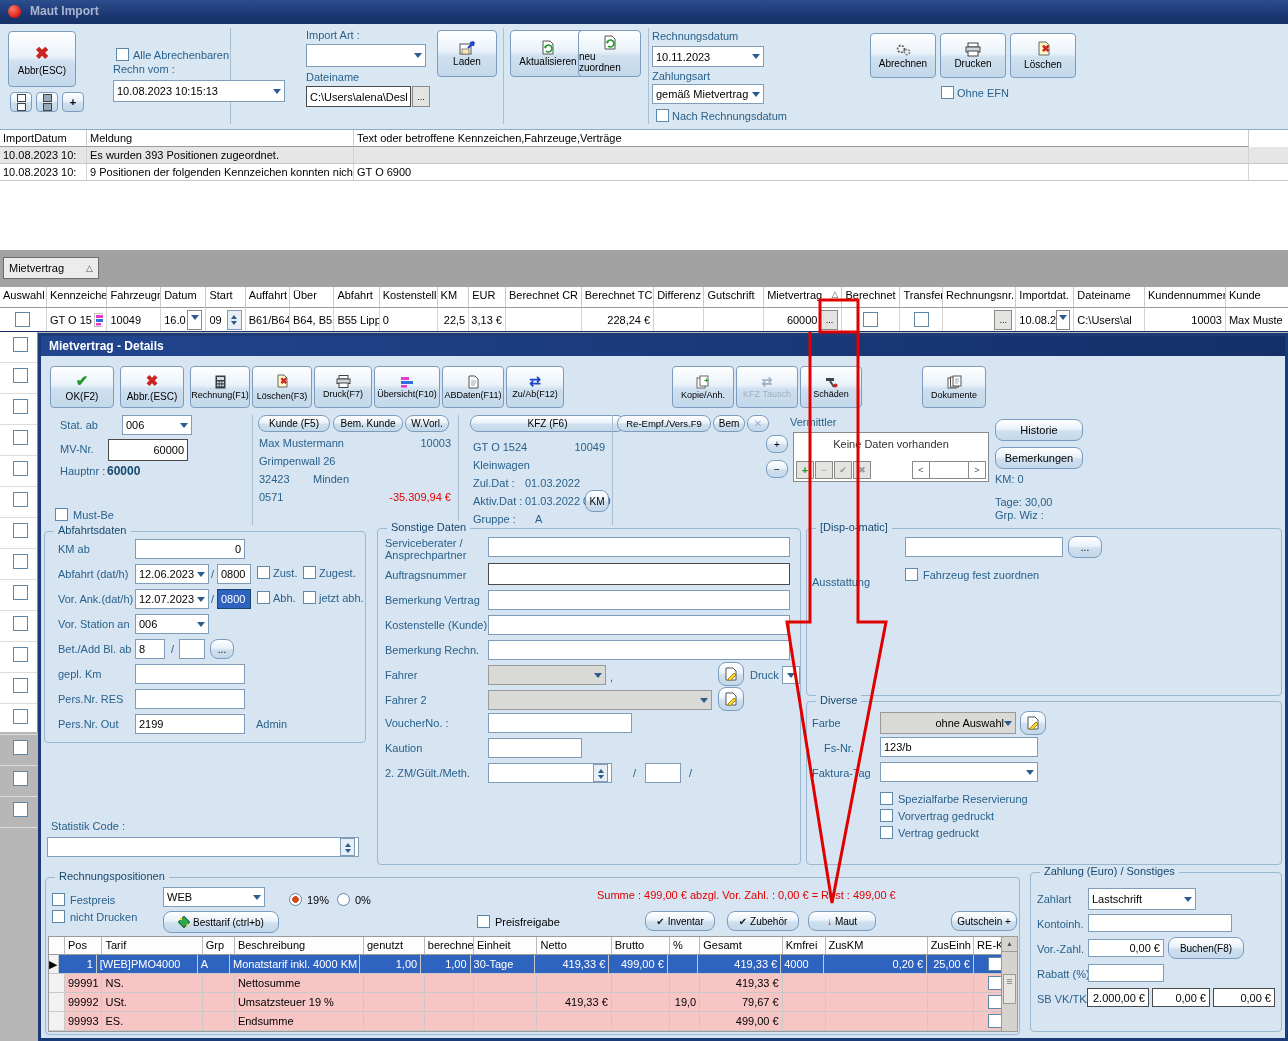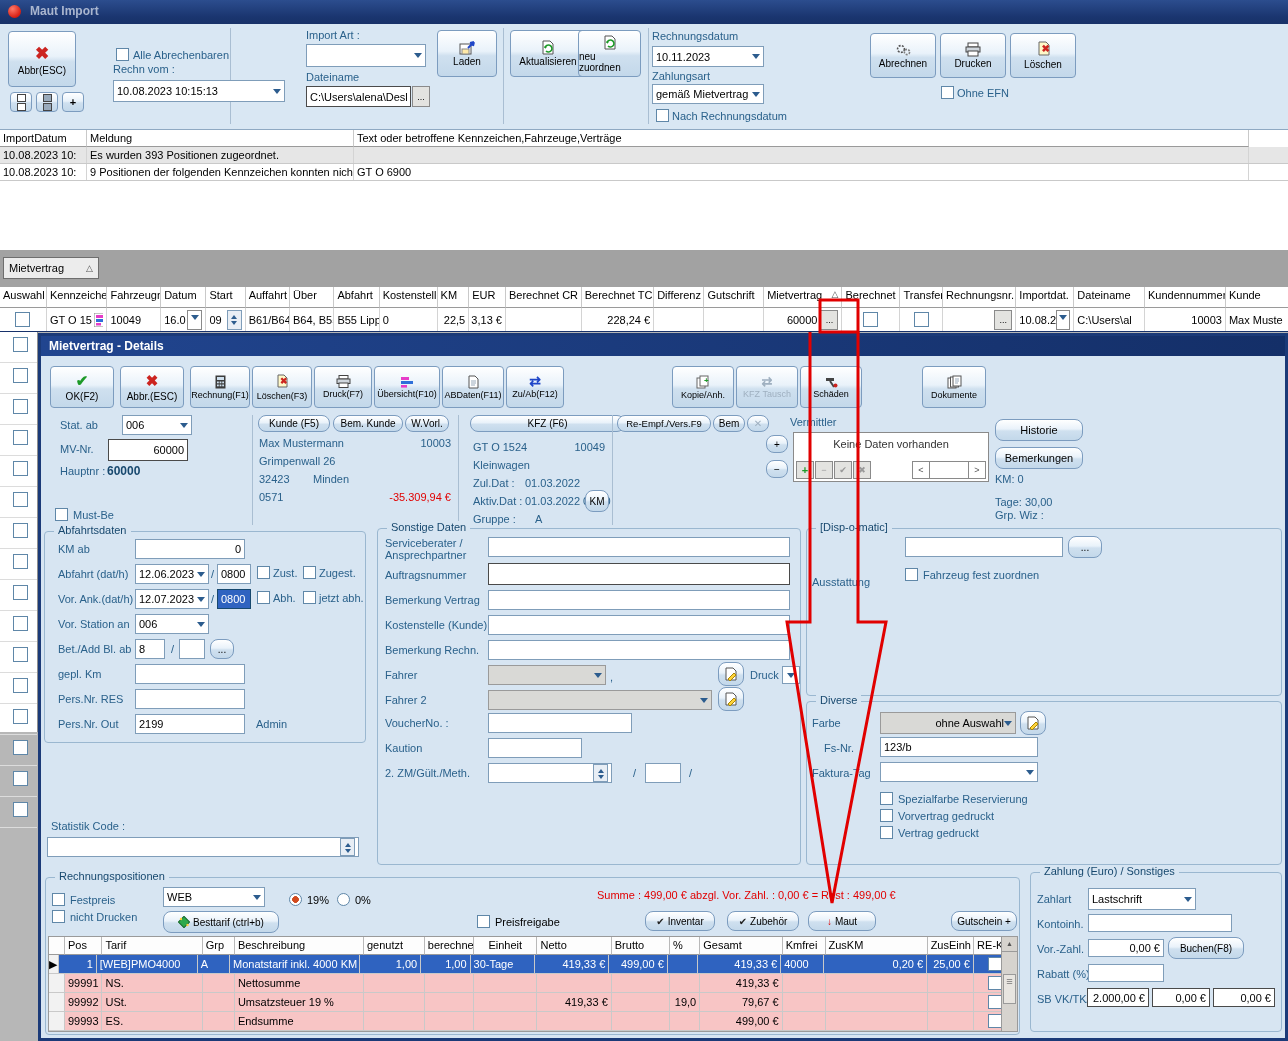--- a/index.html
+++ b/index.html
@@ -744,21 +744,21 @@
 
       <div class="a" style="left:7px;top:580px;width:970px;height:96px;background:#fff;border:1px solid #9a9a9a;">
         <div style="display:flex;height:18px;">
           <div class="pgrid-h" style="width:10px;"></div>
           <div class="pgrid-h" style="width:34px;">Pos</div>
           <div class="pgrid-h" style="width:104px;">Tarif</div>
           <div class="pgrid-h" style="width:28px;">Grp</div>
           <div class="pgrid-h" style="width:136px;">Beschreibung</div>
           <div class="pgrid-h" style="width:60px;">genutzt</div>
           <div class="pgrid-h" style="width:47px;">berechnet</div>
-          <div class="pgrid-h" style="width:63px;text-align:center;">Einheit</div>
+          <div class="pgrid-h" style="width:63px;">Einheit</div>
           <div class="pgrid-h" style="width:75px;">Netto</div>
           <div class="pgrid-h" style="width:57px;">Brutto</div>
           <div class="pgrid-h" style="width:26px;">%</div>
           <div class="pgrid-h" style="width:84px;">Gesamt</div>
           <div class="pgrid-h" style="width:40px;">Kmfrei</div>
           <div class="pgrid-h" style="width:106px;">ZusKM</div>
           <div class="pgrid-h" style="width:44px;">ZusEinh</div>
           <div class="pgrid-h" style="width:40px;">RE-K</div>
         </div>
         <div style="display:flex;height:19px;" class="rowsel">

